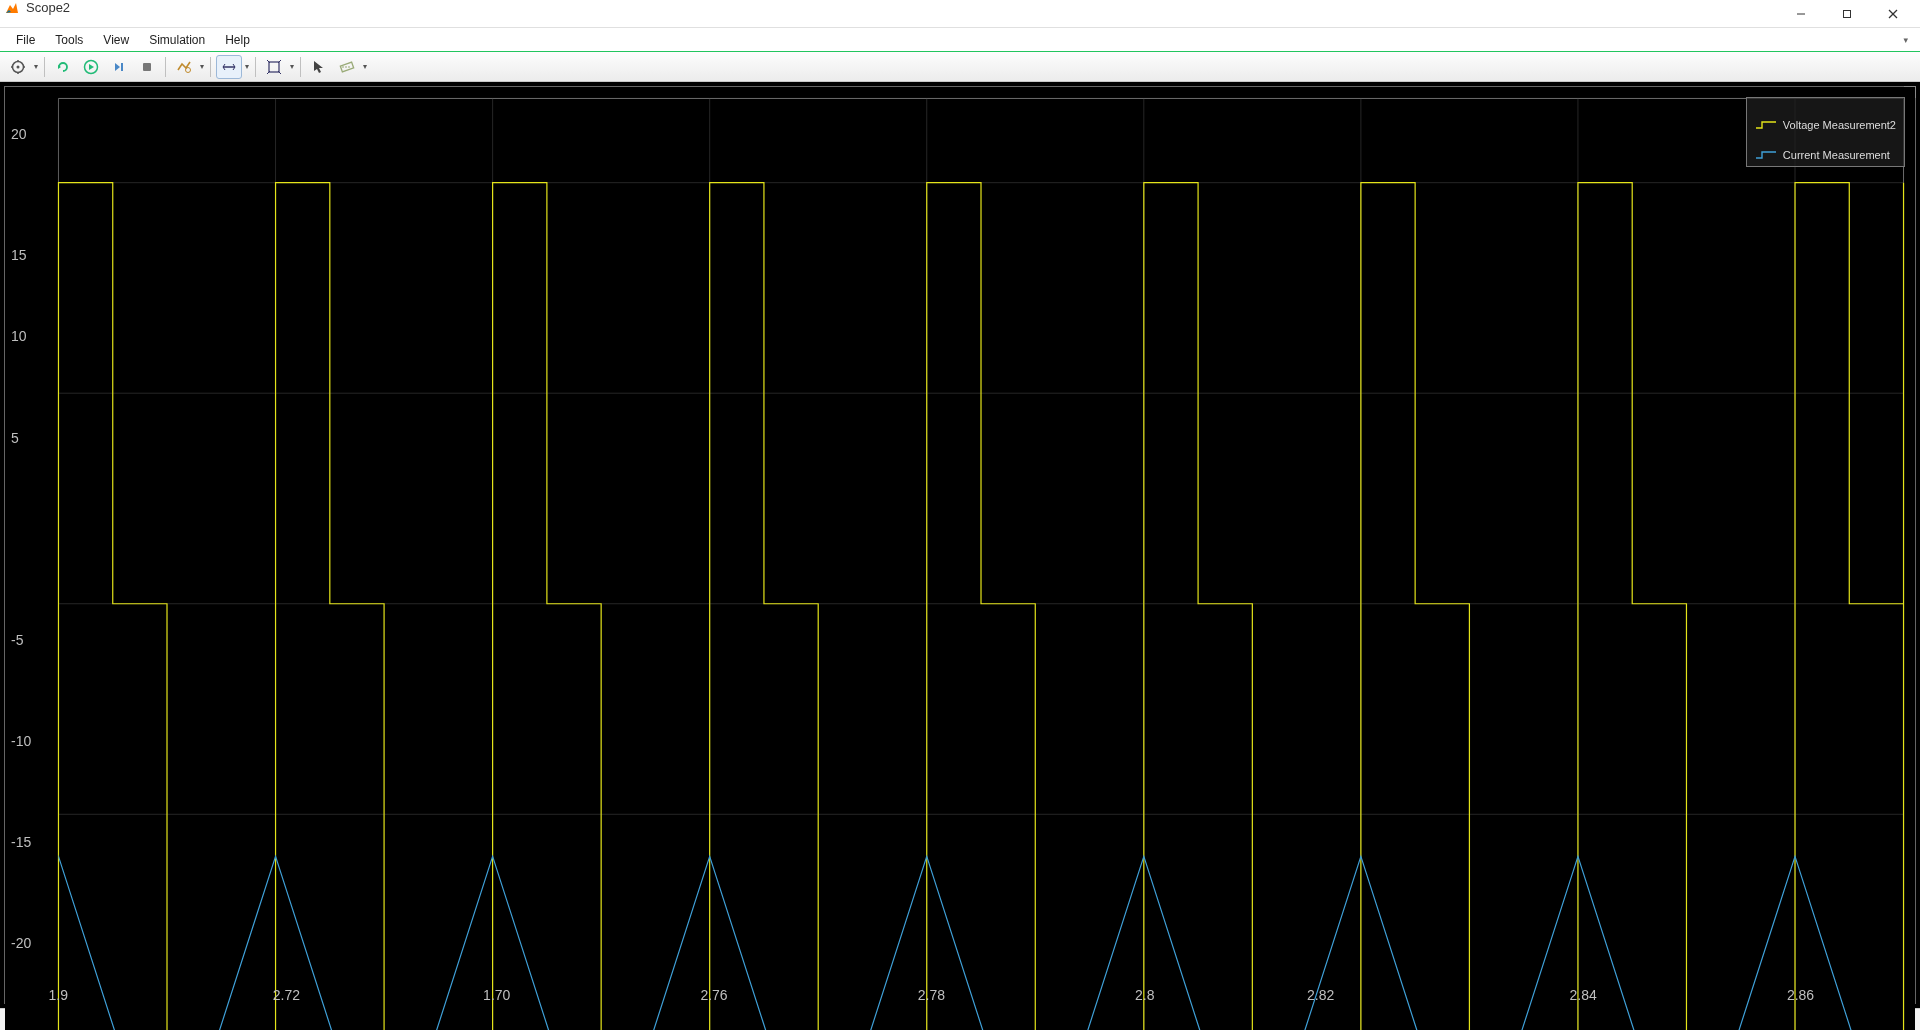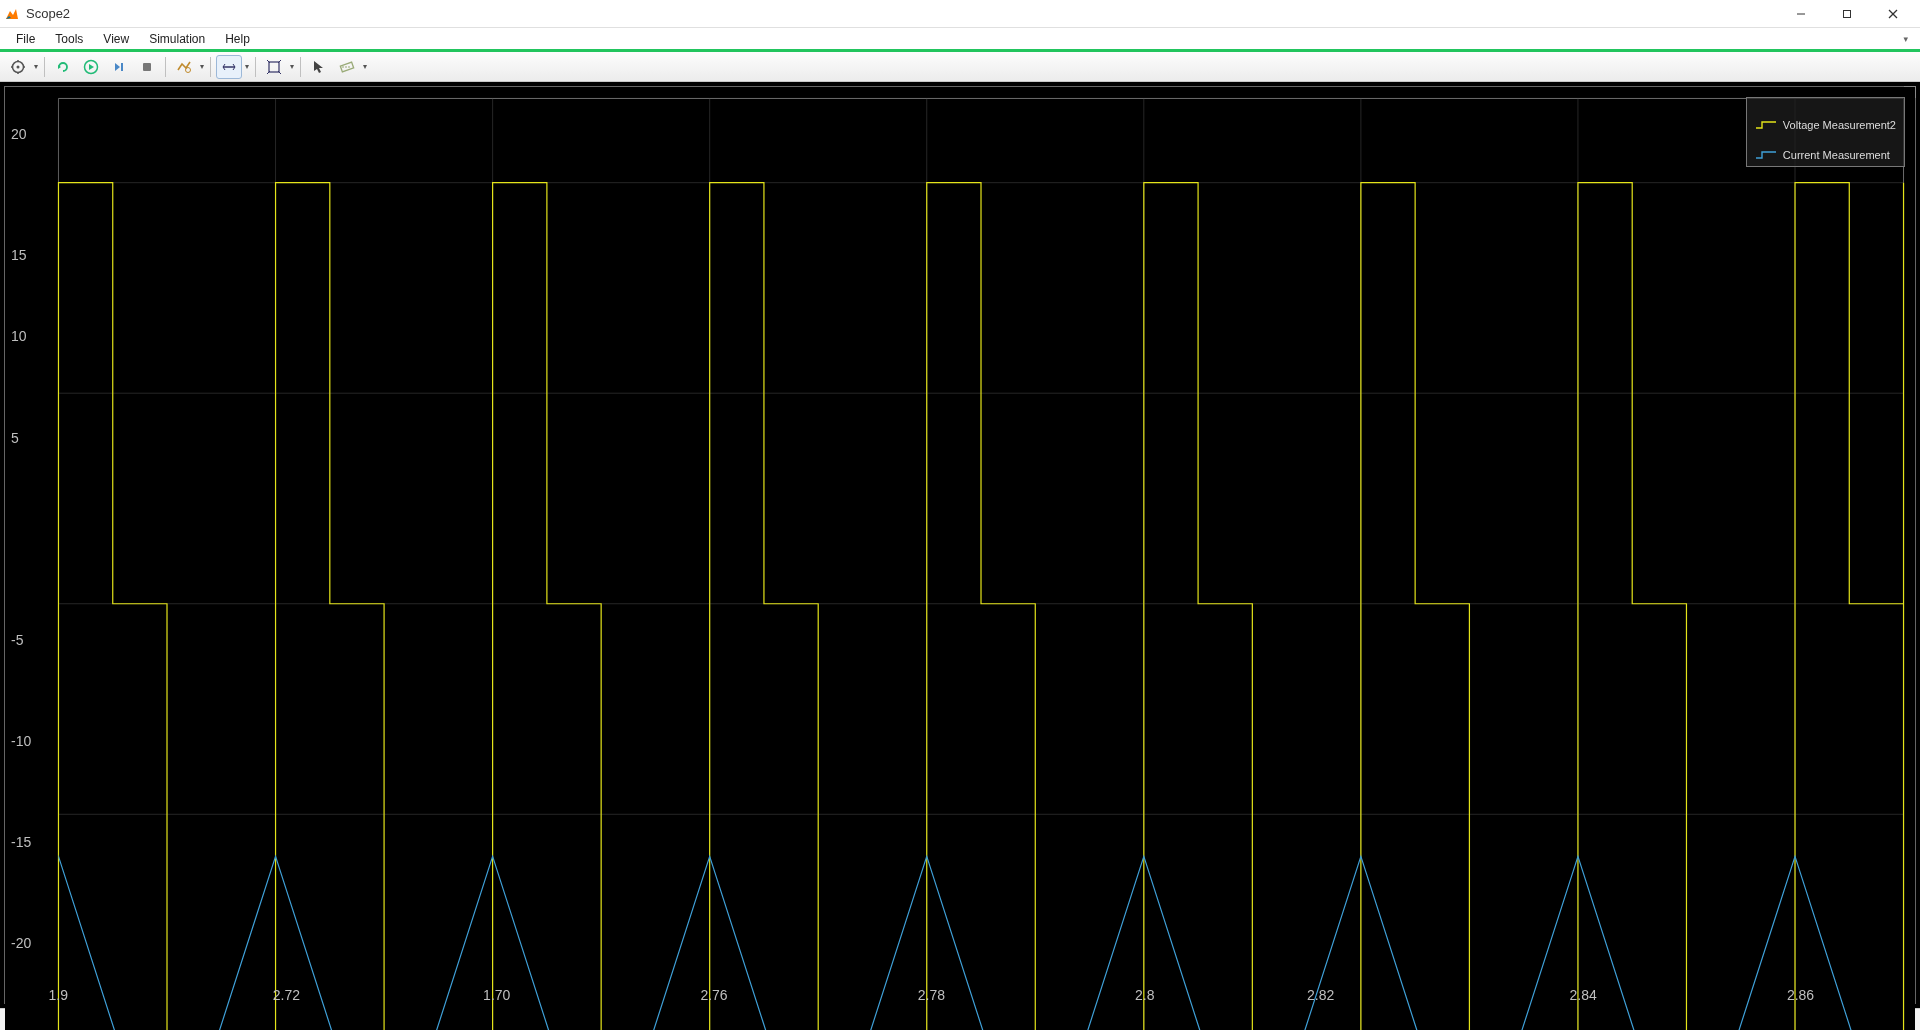--- a/index.html
+++ b/index.html
@@ -1,26 +1,26 @@
 <!DOCTYPE html>
 <html><head>
 <meta charset="utf-8">
 <style>
   * { box-sizing: border-box; margin: 0; padding: 0; }
   html, body { width: 100%; height: 100%; font-family: "Segoe UI", Arial, sans-serif; font-size: 12px; background: #f0f0f0; overflow: hidden; }
   .window { display: flex; flex-direction: column; width: 100%; height: 100%; background: #fff; }
   
-  .titlebar { display: flex; align-items: center; height: 28px; padding: 0 4px; background: #fff; border-bottom: 1px solid #e0e0e0; }
+  .titlebar { display: flex; height: 28px; padding: 0 4px; background: #fff; border-bottom: 1px solid #e0e0e0; }
   .titlebar .app-icon { width: 16px; height: 16px; margin-right: 6px; }
   .titlebar .title { font-size: 13px; color: #333; }
   .titlebar .spacer { flex: 1; }
   .winbtn { width: 46px; height: 28px; display: flex; align-items: center; justify-content: center; color: #333; }
   .winbtn svg { width: 10px; height: 10px; }
   
-  .menubar { display: flex; align-items: center; height: 24px; padding: 0 6px; background: #fff; border-bottom: 3px solid #22c55e; }
+  .menubar { display: flex; align-items: center; height: 24px; padding: 0 6px; background: #fff; border-bottom: 1px solid #22c55e; }
   .menubar .menu { padding: 2px 10px; color: #222; cursor: default; }
   .menubar .tri { font-size: 9px; color: #666; margin-left: auto; padding-right: 6px; }
   
   .toolbar { display: flex; align-items: center; height: 30px; padding: 0 4px; background: linear-gradient(#fdfdfd,#ececec); border-bottom: 1px solid #c8c8c8; }
   .tbtn { width: 26px; height: 24px; display: flex; align-items: center; justify-content: center; border: 1px solid transparent; border-radius: 3px; margin: 0 1px; }
   .tbtn svg { width: 16px; height: 16px; }
   .tcar { width:8px; display:flex; align-items:center; justify-content:center; color:#555; font-size:8px; }
   .tsep { width: 1px; height: 20px; background: #c0c0c0; margin: 0 4px; }
   
   .scope-wrap { flex: 1; background: #000; position: relative; display: flex; }

